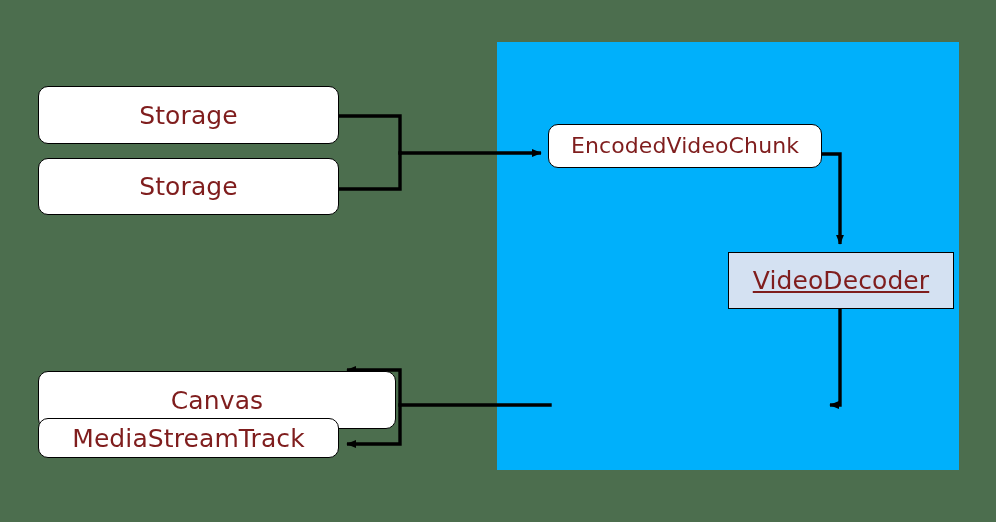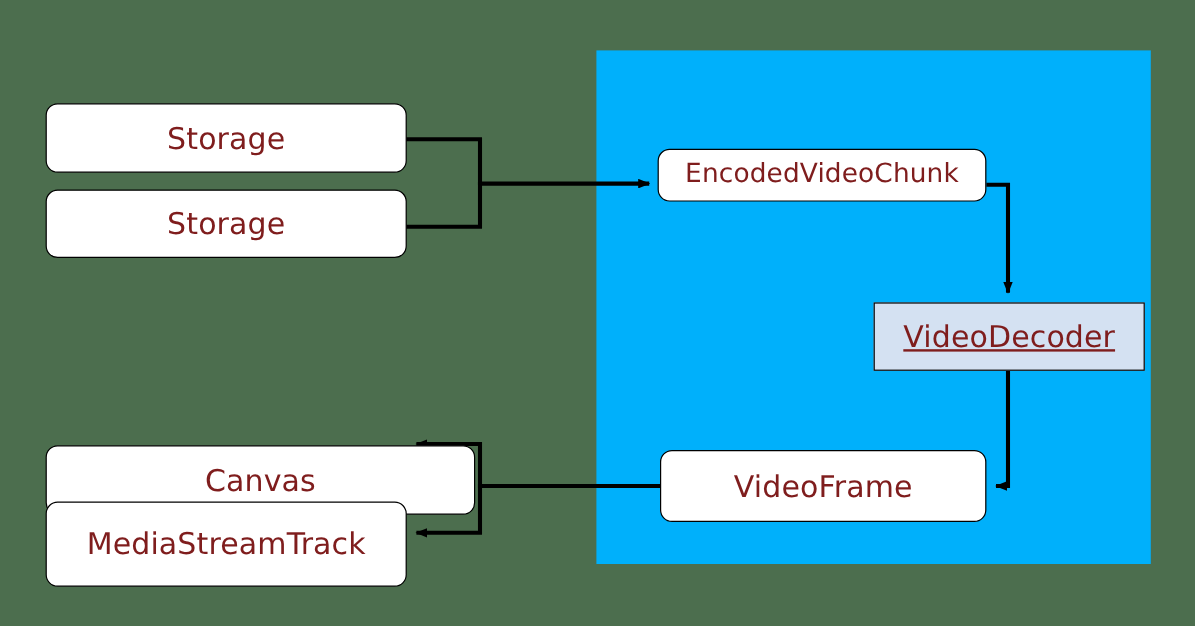--- a/index.html
+++ b/index.html
@@ -47,21 +47,21 @@
     border-radius: 0;
     background: #d4e1f2;
     text-decoration: underline;
   }
   .node.small-text {
     font-size: 22px;
   }
   #node-storage        { left: 38px;  top: 86px;  width: 301px; height: 58px; }
   #node-network        { left: 38px;  top: 158px; width: 301px; height: 57px; }
   #node-canvas         { left: 38px;  top: 343px; width: 358px; height: 58px; margin-top: 28px; }
-  #node-mediastream    { left: 38px;  top: 418px; width: 301px; height: 71px; }
+  #node-mediastream    { left: 38px;  top: 418px; width: 301px; height: 40px; }
   #node-encodedchunk   { left: 548px; top: 124px; width: 274px; height: 44px; }
   #node-videodecoder   { left: 728px; top: 252px; width: 226px; height: 57px; }
   #node-videoframe     { left: 550px; top: 375px; width: 272px; height: 60px; }
   #edges-layer {
     position: absolute;
     left: 0;
     top: 0;
     width: 996px;
     height: 522px;
     pointer-events: none;
@@ -115,15 +115,14 @@
   <div class="node rounded" id="node-network">Storage</div>
 
   <div class="node rounded" id="node-canvas">Canvas</div>
 
   <div class="node rounded" id="node-mediastream">MediaStreamTrack</div>
 
   <div class="node rounded small-text" id="node-encodedchunk">EncodedVideoChunk</div>
 
   <div class="node sharp" id="node-videodecoder">VideoDecoder</div>
 
-  <div class="node rounded" id="node-videoframe">VideoFrame</div>
 
 </div>
 
 </body></html>

